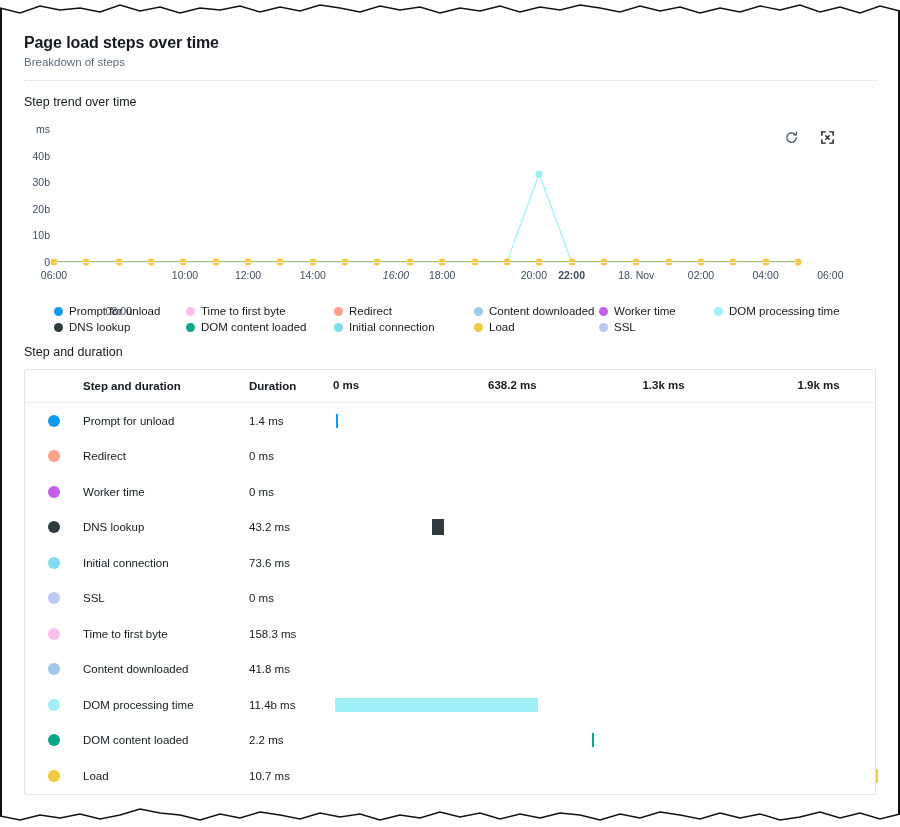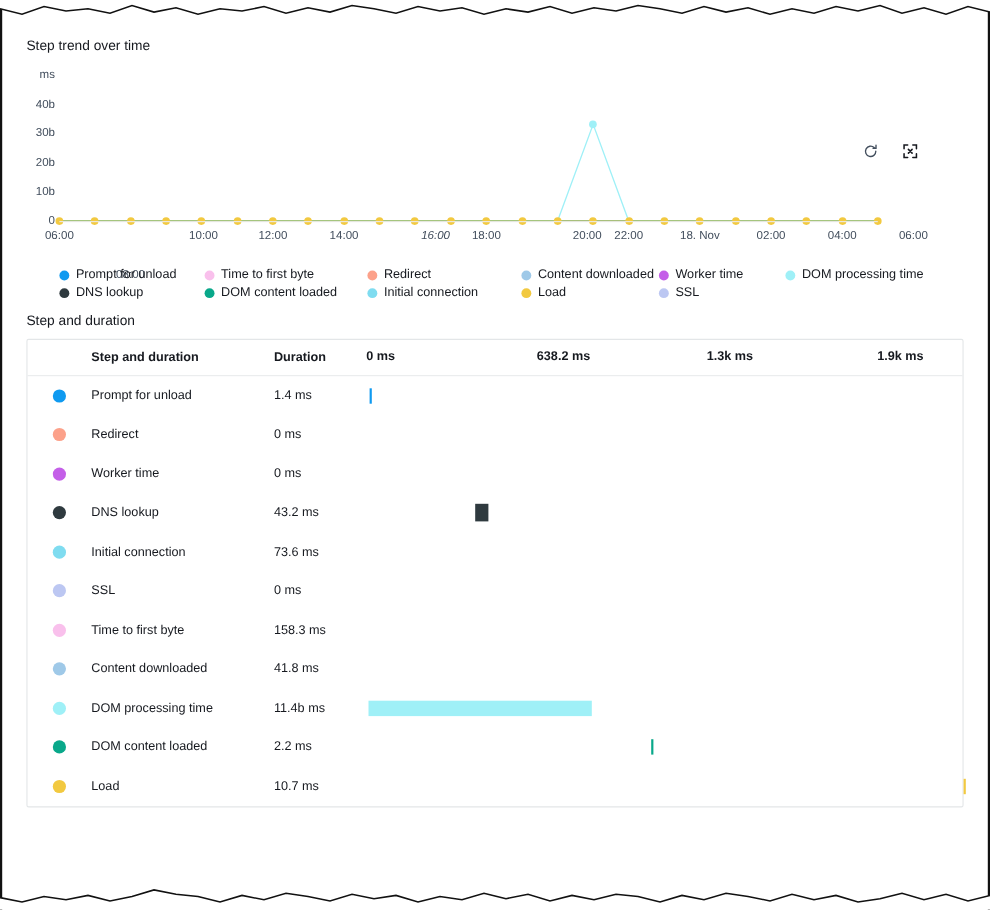--- a/index.html
+++ b/index.html
@@ -75,20 +75,25 @@
   <path d="M900,11 L880,6 L860,13 L840,7 L820,12 L800,5 L780,10 L760,6 L740,12 L720,8 L700,13 L680,7 L660,11 L640,6 L620,12 L600,8 L580,5 L560,10 L540,7 L520,12 L500,6 L480,11 L460,8 L440,13 L420,7 L400,10 L380,6 L360,12 L340,8 L320,5 L300,11 L280,7 L260,12 L240,6 L220,10 L200,8 L180,13 L160,7 L140,11 L120,5 L100,12 L80,8 L60,10 L40,6 L20,13 L0,8" fill="none" stroke="#111" stroke-width="1.4"></path>
 </svg>
 
 <svg class="tear bottom" viewBox="0 0 900 22" preserveAspectRatio="none">
   <path d="M0,22 L900,22 L900,9 L880,14 L860,8 L840,13 L820,7 L800,12 L780,15 L760,9 L740,13 L720,8 L700,14 L680,10 L660,7 L640,13 L620,9 L600,15 L580,10 L560,8 L540,13 L520,9 L500,14 L480,8 L460,12 L440,7 L420,13 L400,10 L380,15 L360,9 L340,12 L320,8 L300,14 L280,10 L260,7 L240,13 L220,9 L200,15 L180,10 L160,8 L140,4 L120,10 L100,14 L80,9 L60,13 L40,10 L20,15 L0,11 Z" fill="#ffffff"></path>
   <path d="M900,9 L880,14 L860,8 L840,13 L820,7 L800,12 L780,15 L760,9 L740,13 L720,8 L700,14 L680,10 L660,7 L640,13 L620,9 L600,15 L580,10 L560,8 L540,13 L520,9 L500,14 L480,8 L460,12 L440,7 L420,13 L400,10 L380,15 L360,9 L340,12 L320,8 L300,14 L280,10 L260,7 L240,13 L220,9 L200,15 L180,10 L160,8 L140,4 L120,10 L100,14 L80,9 L60,13 L40,10 L20,15 L0,11" fill="none" stroke="#111" stroke-width="1.4"></path>
 </svg>
 
 <div class="page">
 
+  <div class="hdr">
+    <h1>Page load steps over time</h1>
+    <div class="sub">Breakdown of steps</div>
+    <div class="hdr-divider"></div>
+  </div>
 
   <div class="panel-title">Step trend over time</div>
 
   <div class="chart-actions">
     <div class="icon-btn" title="Refresh">
       <svg viewBox="0 0 16 16" width="15" height="15" fill="none" stroke="#414d5c" stroke-width="1.3" stroke-linecap="round">
         <path d="M13 8a5 5 0 1 1-1.6-3.6"></path>
           <path d="M13.2 2.2 L13.2 5.1 L10.3 5.1"></path>
       </svg>
     </div>
@@ -152,21 +157,21 @@
     <div class="xaxis-line"></div>
     <div class="xlabels" id="xaxis">
         <div class="xlabel" style="left: 0px;">06:00</div>
         <div class="xlabel" style="left: 64.6957px; margin-top: 36px;">08:00</div>
         <div class="xlabel" style="left: 131px;">10:00</div>
         <div class="xlabel" style="left: 194.087px;">12:00</div>
         <div class="xlabel" style="left: 258.783px;">14:00</div>
         <div class="xlabel" style="left: 342px; font-style: italic;">16:00</div>
         <div class="xlabel" style="left: 388.174px;">18:00</div>
         <div class="xlabel" style="left: 452.87px; margin-left: 27px;">20:00</div>
-        <div class="xlabel" style="left: 517.565px;">22:00</div>
+        <div class="xlabel" style="left: 517.565px; font-weight: bold;">22:00</div>
         <div class="xlabel" style="left: 582.261px;">18. Nov</div>
         <div class="xlabel" style="left: 646.957px;">02:00</div>
         <div class="xlabel" style="left: 711.652px;">04:00</div>
         <div class="xlabel" style="left: 776.348px;">06:00</div>
       </div>
   </div>
 
   <div class="legend">
     <div class="legend-grid" id="legend-grid">
         <div class="lg">

